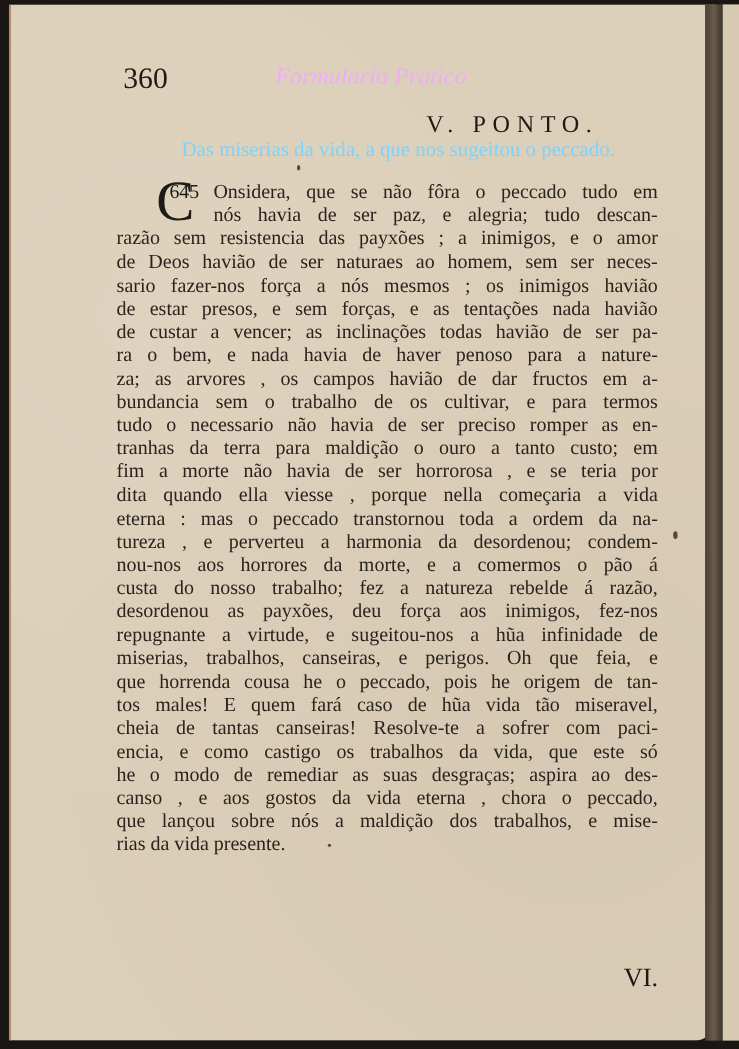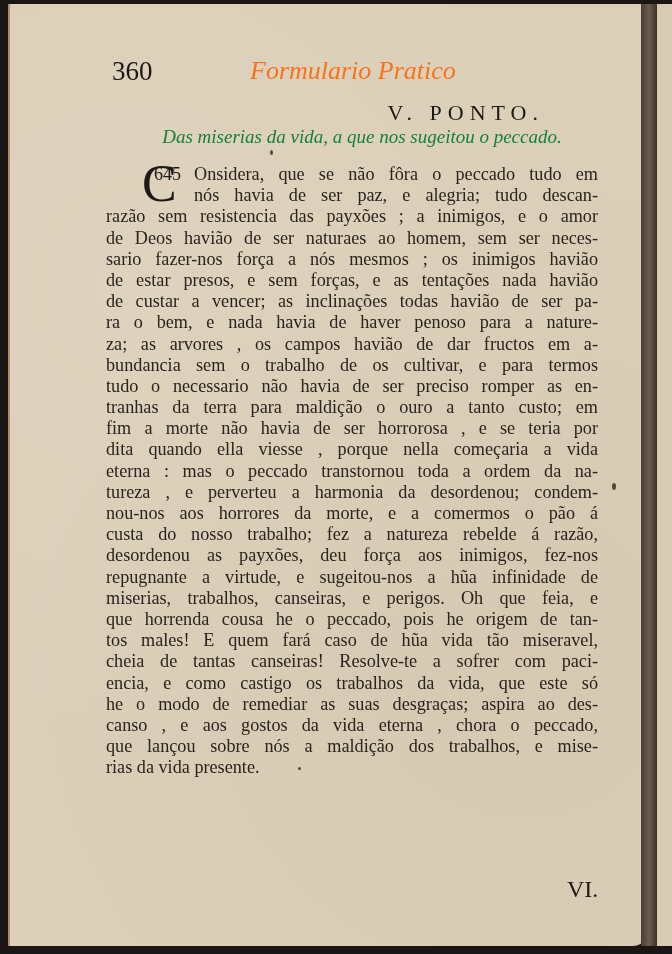--- a/index.html
+++ b/index.html
@@ -45,45 +45,44 @@
     font-family: "Liberation Serif", serif;
     font-size: 27px;
     color: #1e1a16;
     text-align: center;
   }
   .running-title {
     position: absolute;
     left: 138px; top: 0;
     font-family: "Liberation Serif", serif;
     font-style: italic;
-    font-size: 26px;
-    color: #f97316;
+    font-size: 22px;
+    color: #f0abfc;
     white-space: nowrap;
   }
   .section-heading {
     position: absolute;
     left: 0; width: 544px;
     top: 100px;
     text-align: right;
     font-family: "Liberation Serif", serif;
     font-size: 22px;
     letter-spacing: 6px;
     color: #1e1a16;
     padding-left: 20px;
     box-sizing: border-box;
   }
   .section-subtitle {
     position: absolute;
     left: 112px; top: 126px;
     width: 500px;
     text-align: center;
     font-family: "Liberation Serif", serif;
-    font-style: italic;
     font-size: 19px;
-    color: #15803d;
+    color: #7dd3fc;
     white-space: nowrap;
   }
   .body-text {
     position: absolute;
     left: 106px; top: 164px;
     width: 492px;
     font-family: "Liberation Serif", serif;
     font-size: 18.2px;
     line-height: 21.2px;
     color: #2a241e;

